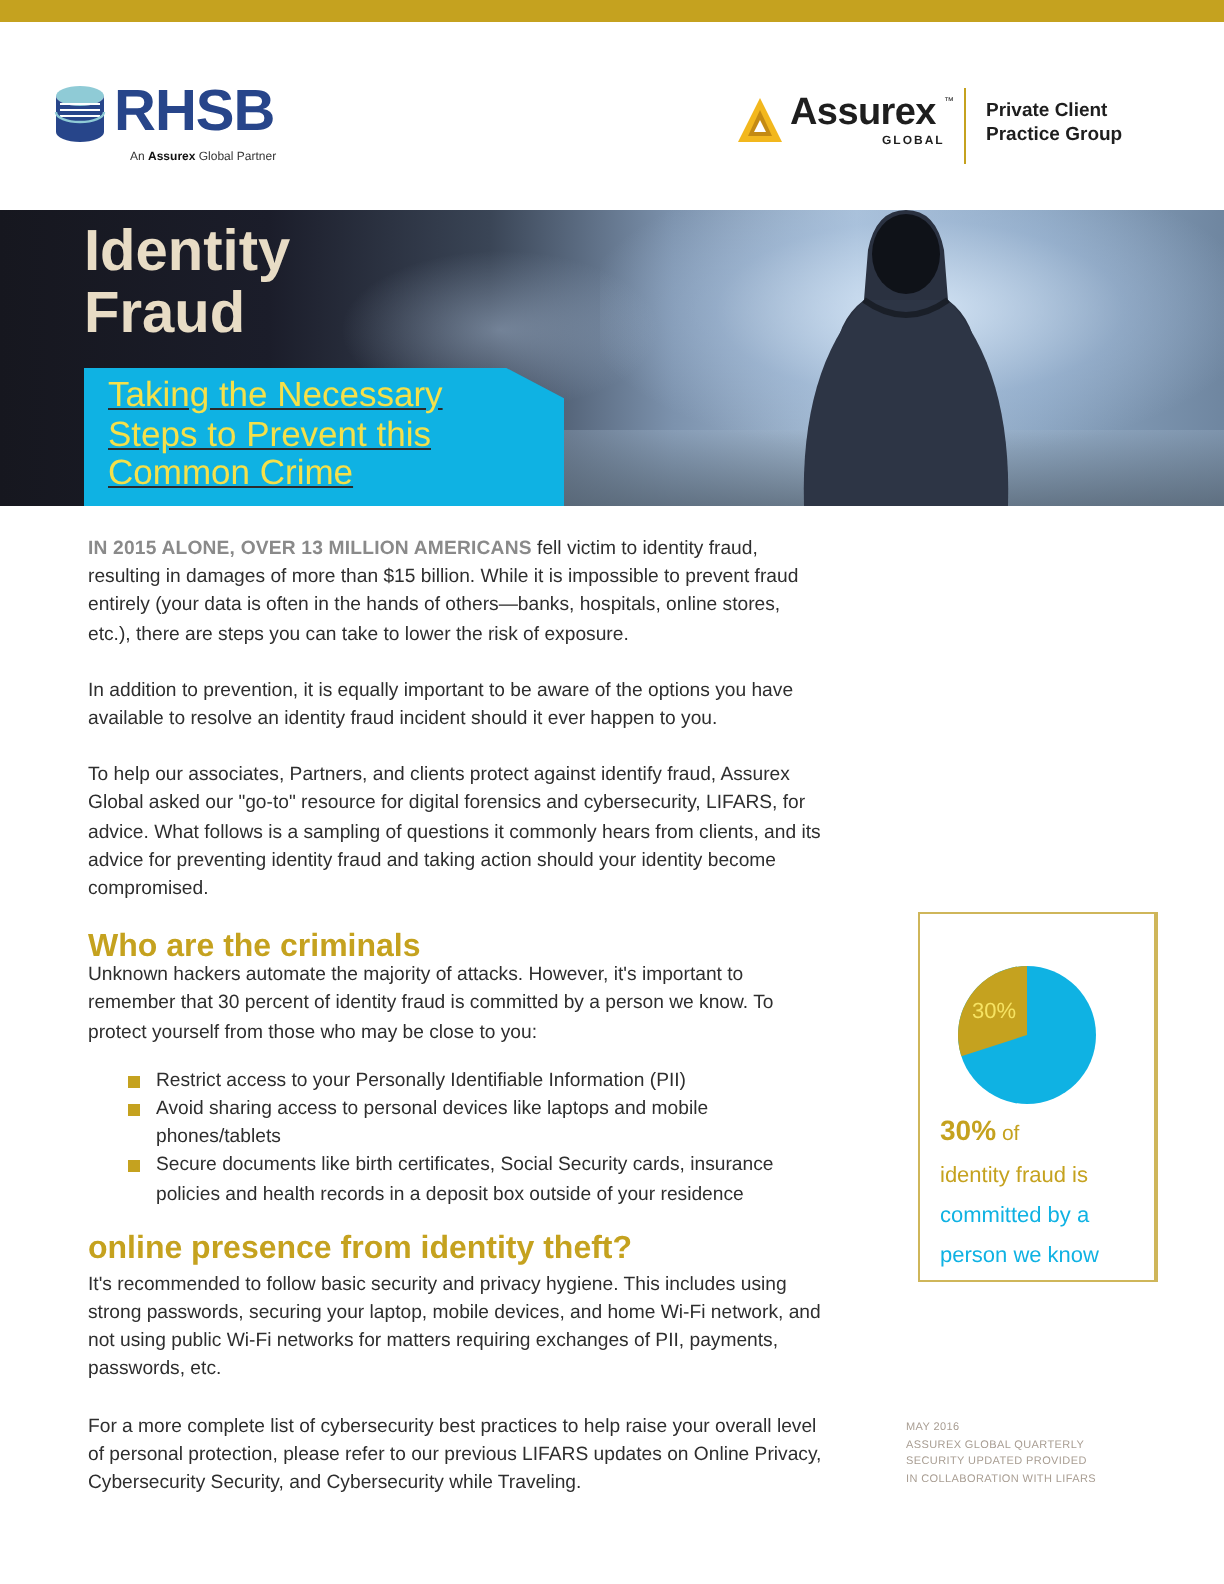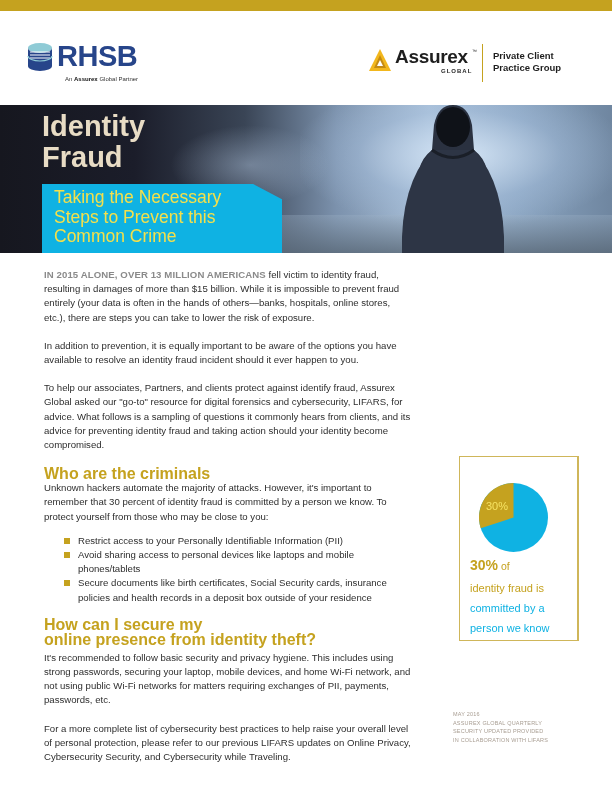--- a/index.html
+++ b/index.html
@@ -29,21 +29,21 @@
       background: linear-gradient(90deg, #16171f 0%, #1b1d2a 22%, #3a4556 40%, #7c92ad 55%, #a9c0d8 70%, #8aa4c0 85%, #6f86a0 100%); }
     .hero-glow1 { position: absolute; left: 300px; top: -20px; width: 320px; height: 140px;
       background: radial-gradient(ellipse at center, rgba(220,235,250,0.85) 0%, rgba(170,195,225,0.4) 45%, rgba(0,0,0,0) 75%); }
     .hero-glow2 { position: absolute; left: 170px; top: 20px; width: 160px; height: 80px;
       background: radial-gradient(ellipse at center, rgba(180,200,225,0.45) 0%, rgba(0,0,0,0) 70%); }
     .hero-ground { position: absolute; left: 200px; top: 110px; width: 412px; height: 38px;
       background: linear-gradient(180deg, rgba(160,180,200,0.3), rgba(90,105,120,0.8)); }
     .hero-figure { position: absolute; left: 372px; top: 0; width: 162px; height: 148px; }
     .hero-title { position: absolute; left: 42px; top: 6px; font-size: 29px; font-weight: bold; color: #e8dcc5; line-height: 31px; }
     .hero-subtitle-box { position: absolute; left: 42px; top: 79px; width: 240px; height: 69px; background: #0fb2e3;
-      clip-path: polygon(0 0, 88% 0, 100% 22%, 100% 100%, 0 100%); padding: 4px 0 16px 12px; }
+      clip-path: polygon(0 0, 88% 0, 100% 22%, 100% 100%, 0 100%); padding: 4px 0 16px 12px; text-decoration: underline; }
     .hero-subtitle { font-size: 17.5px; color: #f5e04a; line-height: 19.5px; }
 
     
     .main { position: absolute; left: 44px; top: 268px; width: 370px; font-size: 9.6px; line-height: 14.2px; color: #2e2e2e; }
     .main p { margin-bottom: 14px; }
     .lead-caps { font-weight: bold; color: #8a8a8a; letter-spacing: 0.1px; }
     .section-heading { font-size: 16px; font-weight: bold; color: #c5a21f; line-height: 15px; margin-top: 0; }
     .section-body { margin-bottom: 10px; }
     .bullets { list-style: none; margin: 0 0 12px 20px; }
     .bullets li { position: relative; padding-left: 14px; }
@@ -129,21 +129,20 @@
     <div>Who are the criminals</div>
   </div>
   <div class="section-body">Unknown hackers automate the majority of attacks. However, it's important to remember that 30 percent of identity fraud is committed by a person we know. To protect yourself from those who may be close to you:</div>
   <ul class="bullets">
     <li>Restrict access to your Personally Identifiable Information (PII)</li>
     <li>Avoid sharing access to personal devices like laptops and mobile phones/tablets</li>
     <li>Secure documents like birth certificates, Social Security cards, insurance policies and health records in a deposit box outside of your residence</li>
   </ul>
 
   <div class="section-heading">
-    <div>How can I secure my</div>
     <div>online presence from identity theft?</div>
   </div>
   <p style="margin-top:4px">It's recommended to follow basic security and privacy hygiene. This includes using strong passwords, securing your laptop, mobile devices, and home Wi-Fi network, and not using public Wi-Fi networks for matters requiring exchanges of PII, payments, passwords, etc.</p>
   <p>For a more complete list of cybersecurity best practices to help raise your overall level of personal protection, please refer to our previous LIFARS updates on Online Privacy, Cybersecurity Security, and Cybersecurity while Traveling.</p>
 </div>
 
 <div class="stat-box">
   <svg class="pie" viewBox="-1 -1 2 2">
     <circle cx="0" cy="0" r="1" fill="#0fb2e3"></circle>
     <path d="M0 0 L0 -1 A1 1 0 0 0 -0.951 0.309 Z" fill="#c5a21f"></path>

